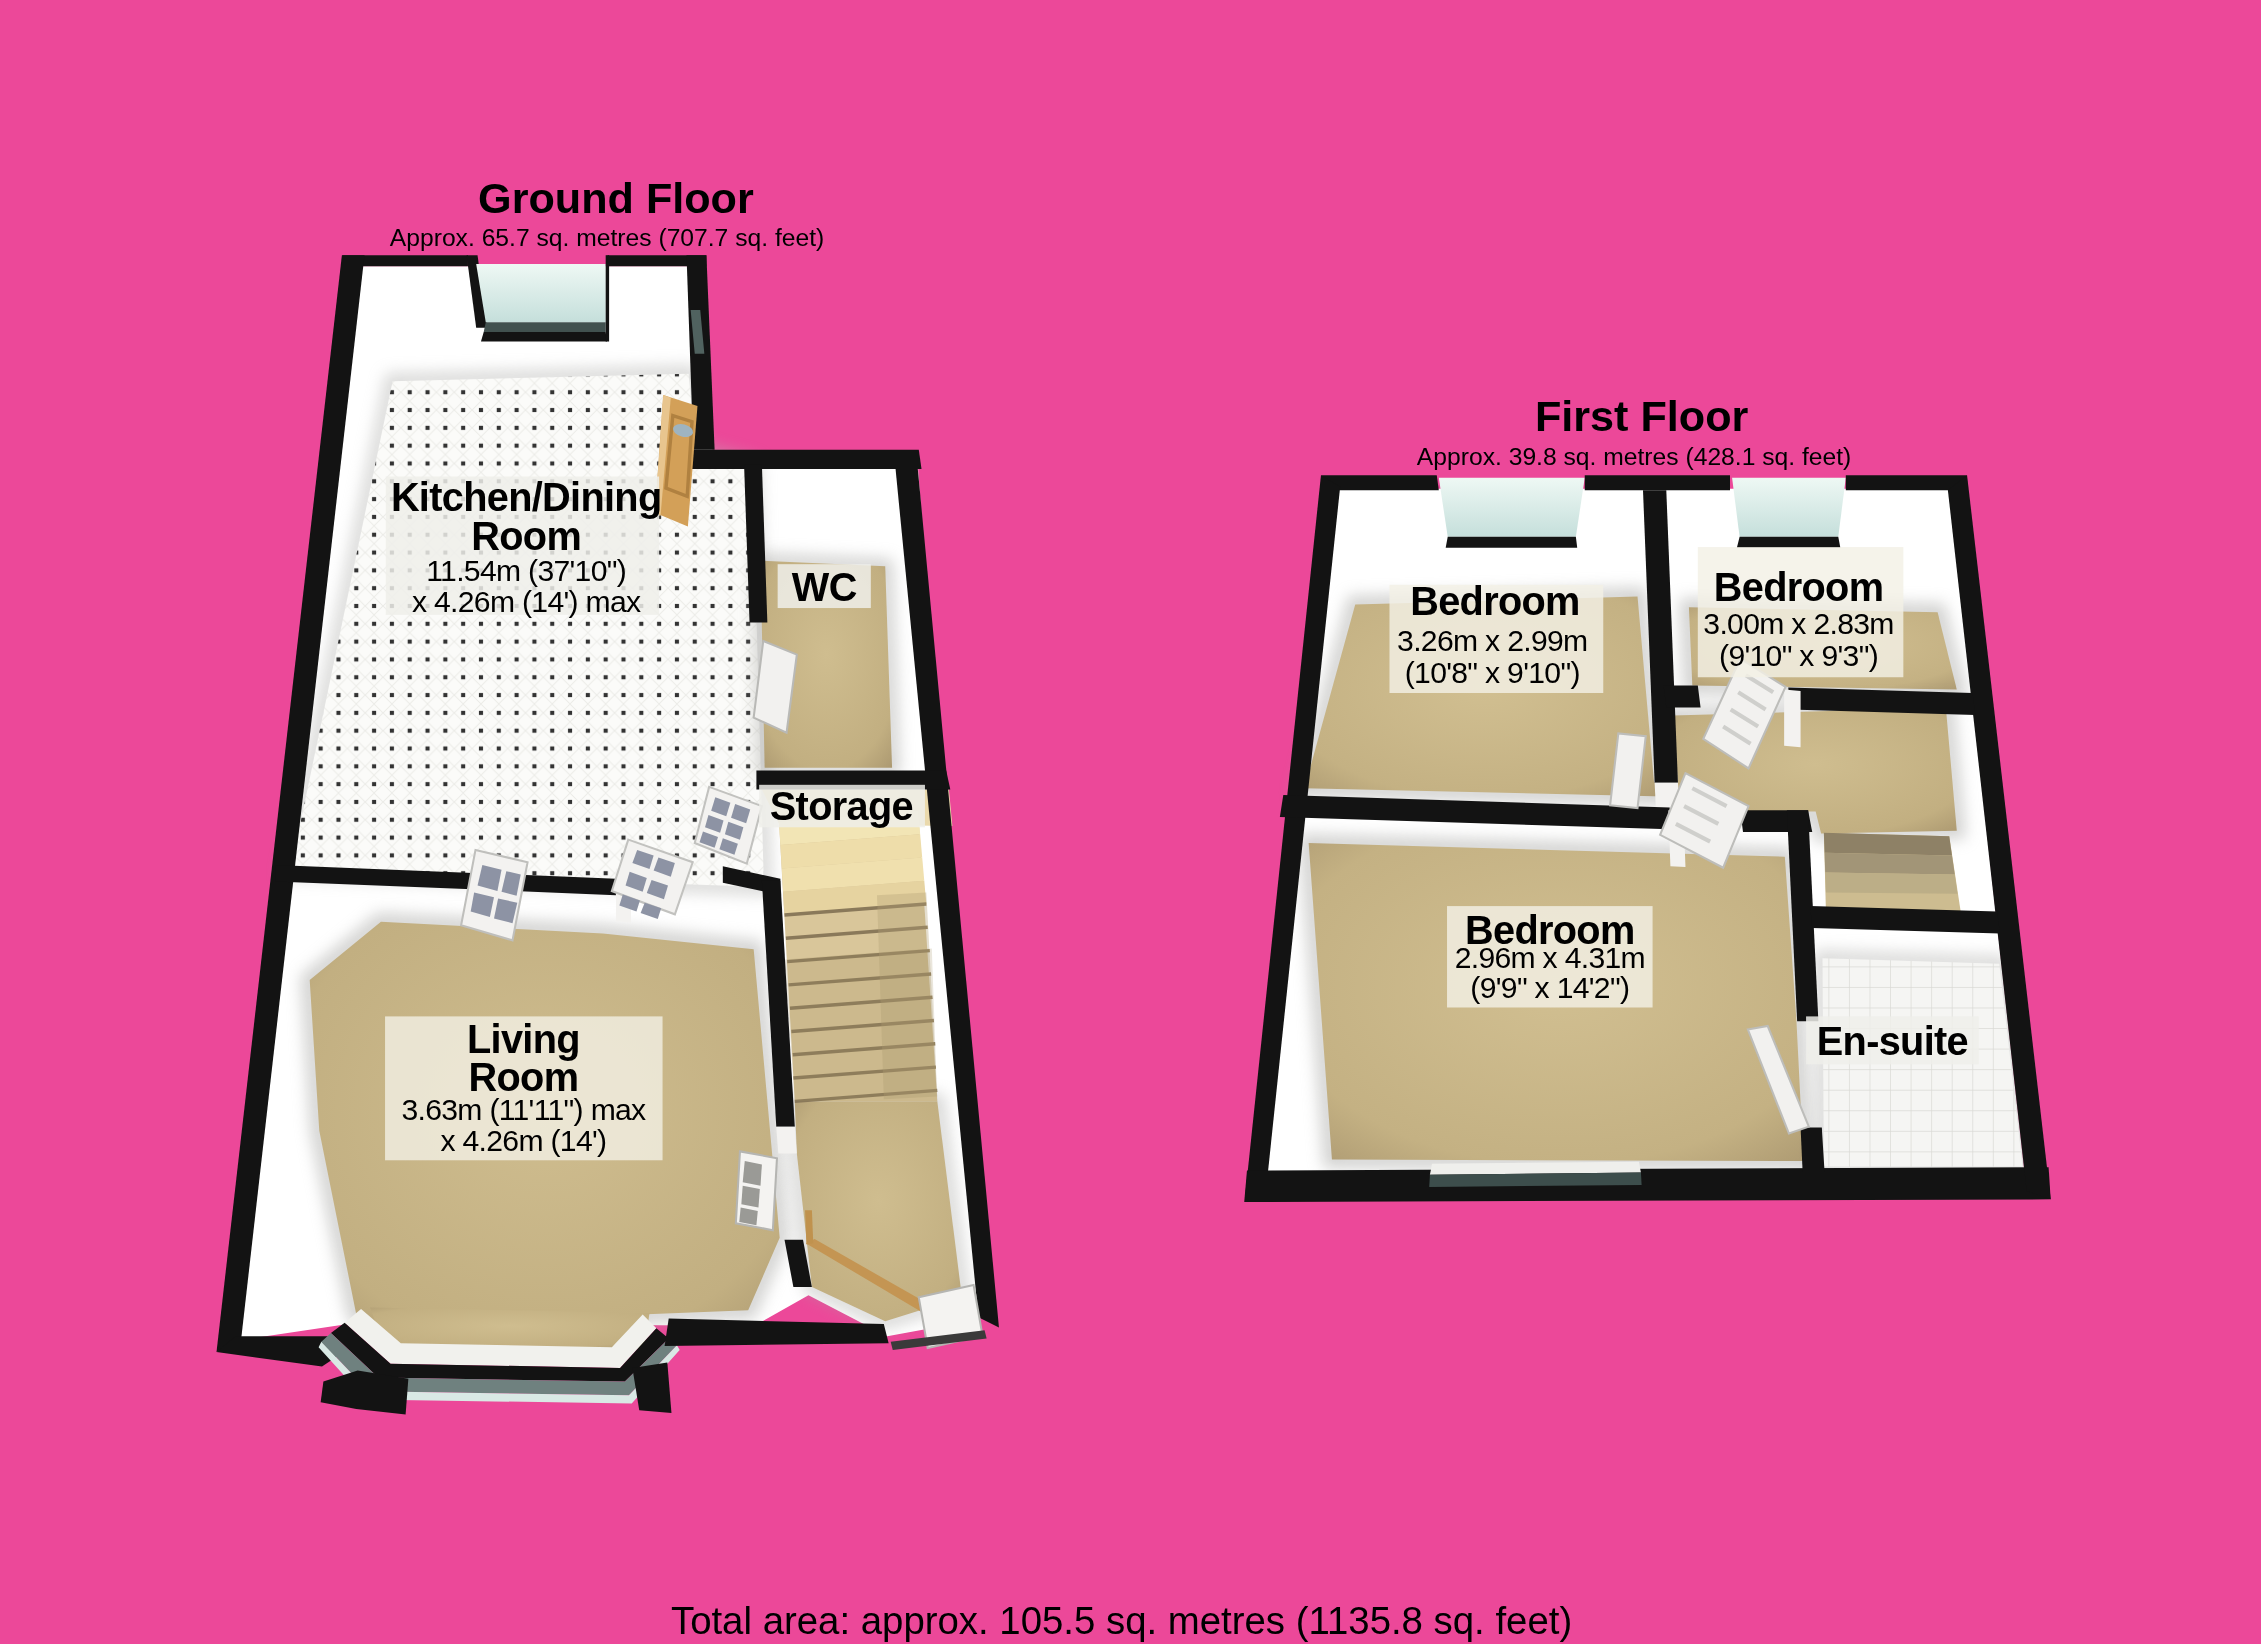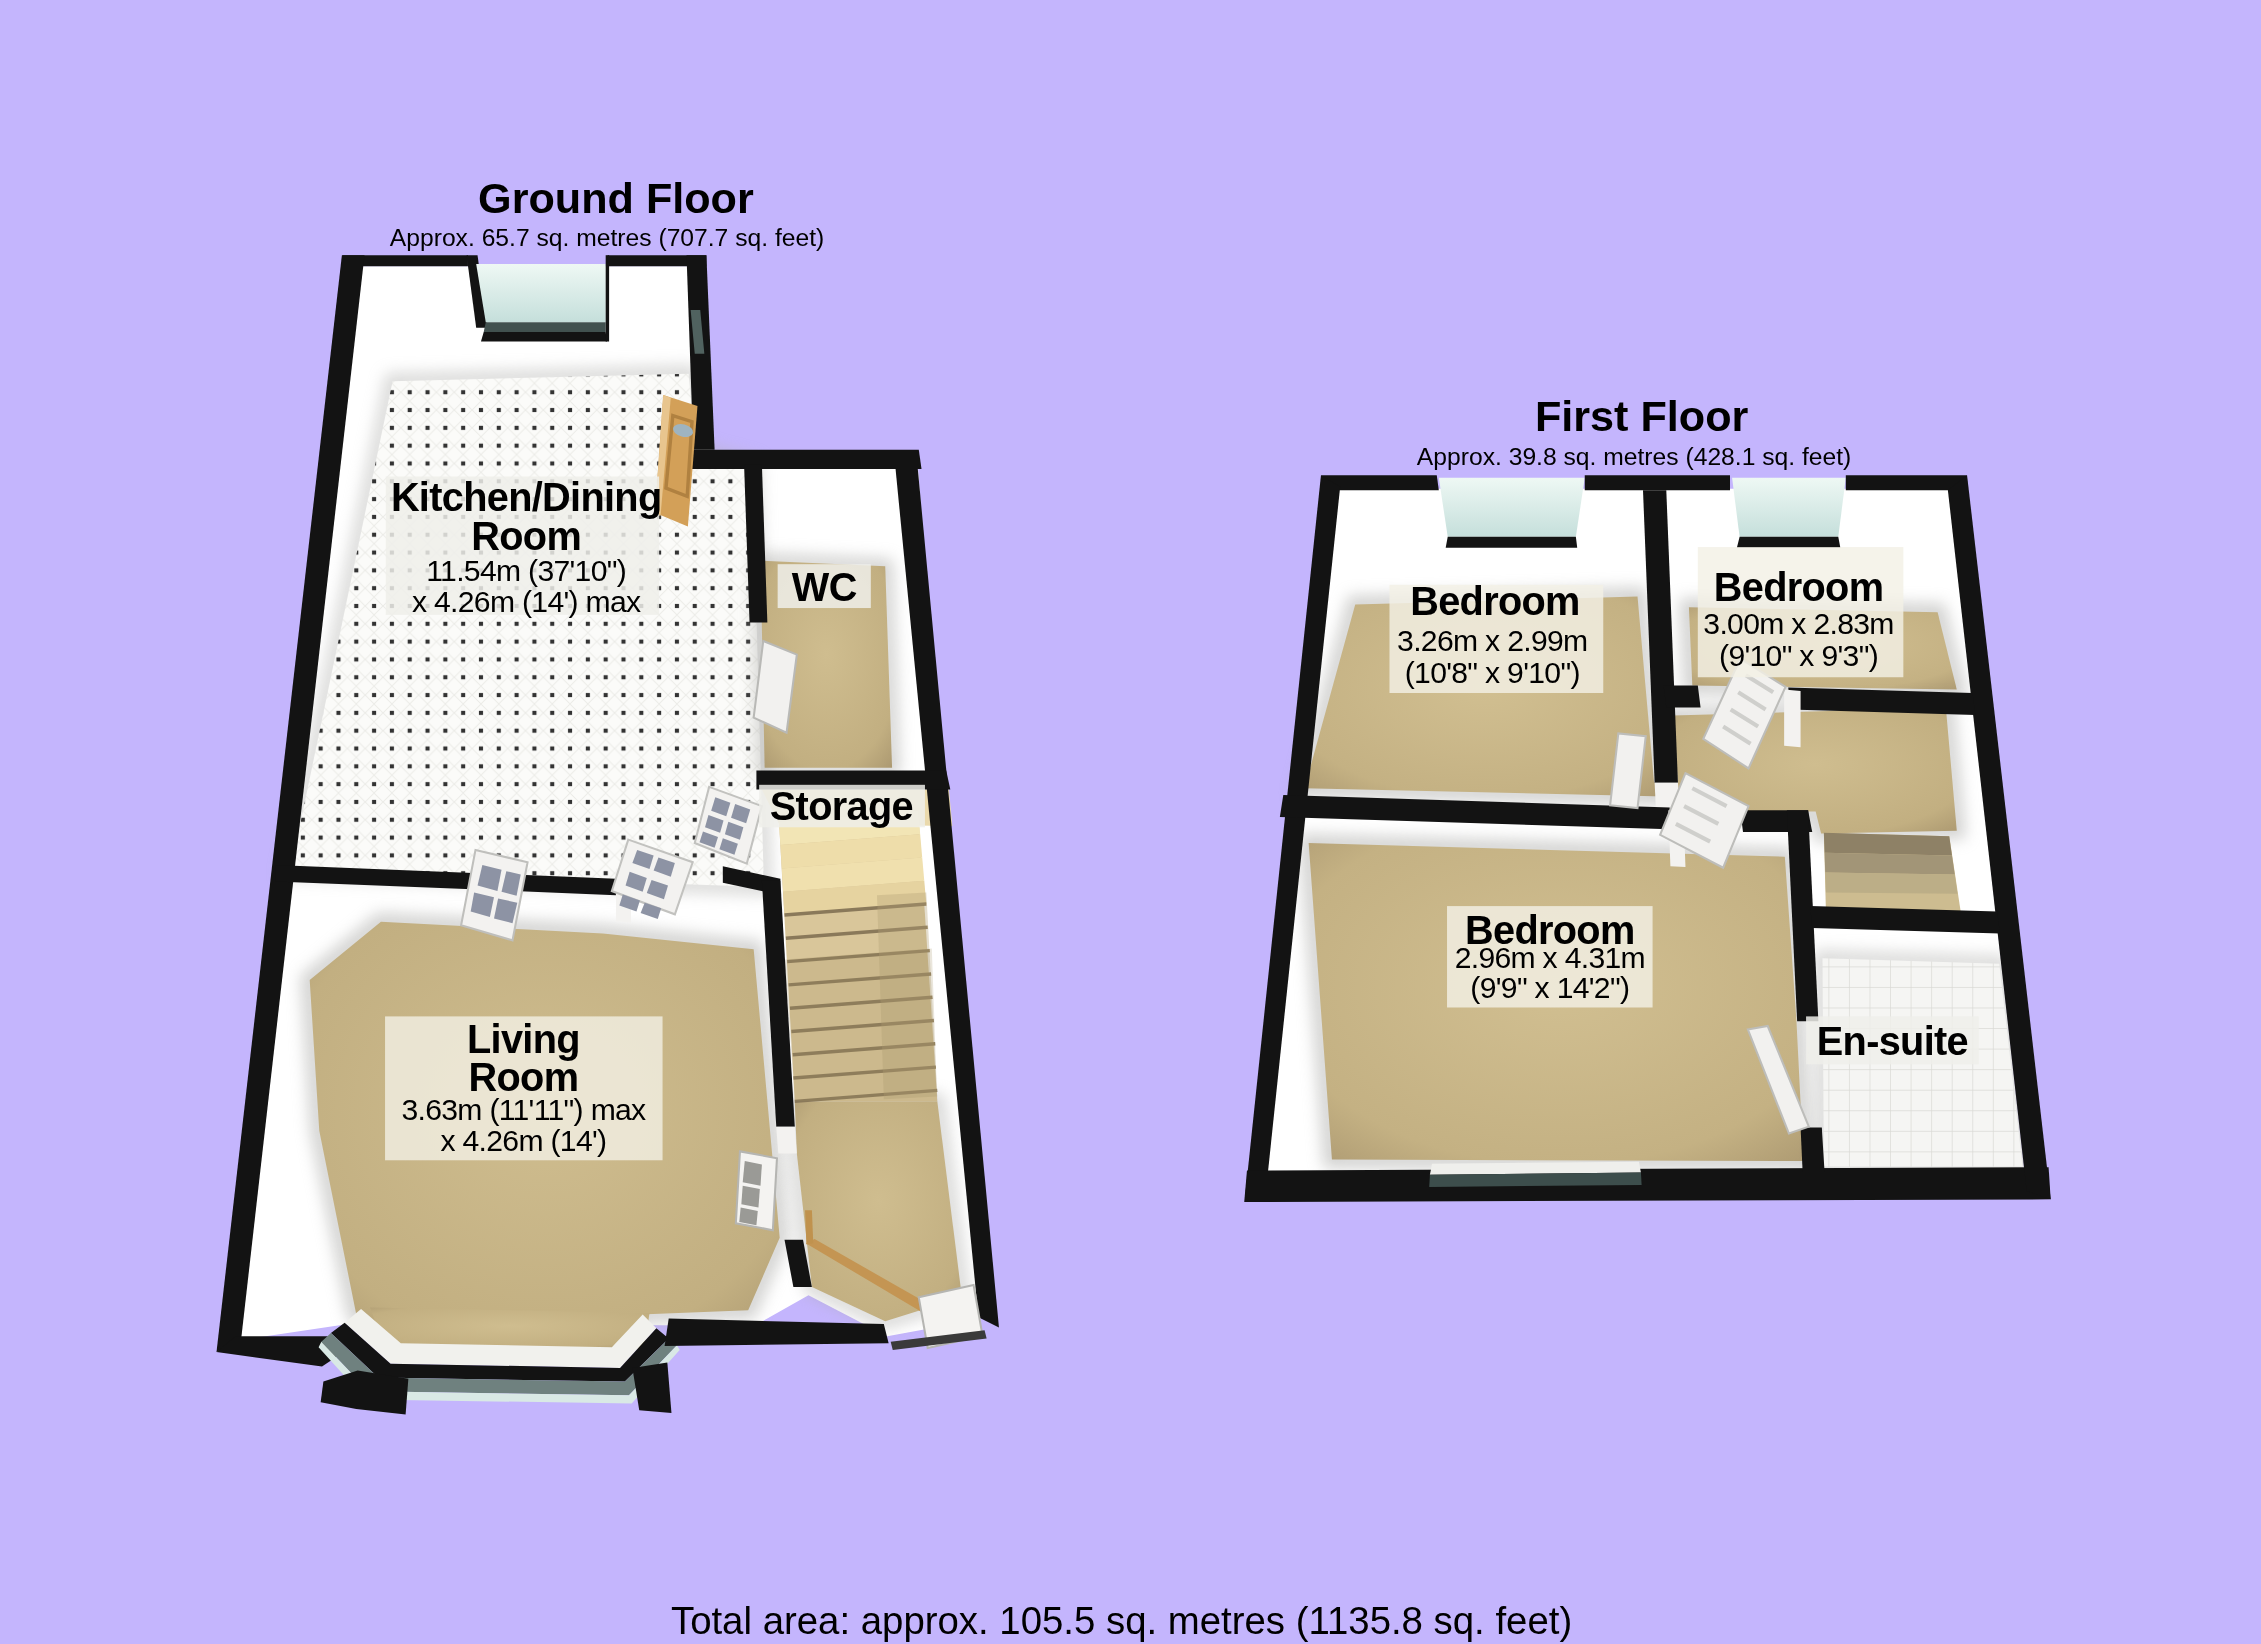--- a/index.html
+++ b/index.html
@@ -1,16 +1,16 @@
 <!DOCTYPE html>
 <html style="font-size:11px"><head>
 <meta charset="utf-8">
 <style>
   html,body{margin:0;padding:0;background:#ffffff;}
-  .wrap{width:2261px;height:1645px;position:relative;background:#c4b5fd;overflow:hidden;}
+  .wrap{width:2261px;height:1645px;position:relative;background:#ec4899;overflow:hidden;}
   text{font-family:"Liberation Sans",sans-serif;fill:#000;}
   .ttl{font-weight:bold;font-size:63px;}
   .sub{font-size:36px;}
   .room{font-weight:bold;font-size:58px;letter-spacing:-1px;}
   .dim{font-size:44px;letter-spacing:-1px;}
   .tot{font-size:56px;}
 </style>
 </head>
 <body>
 <div class="wrap">

